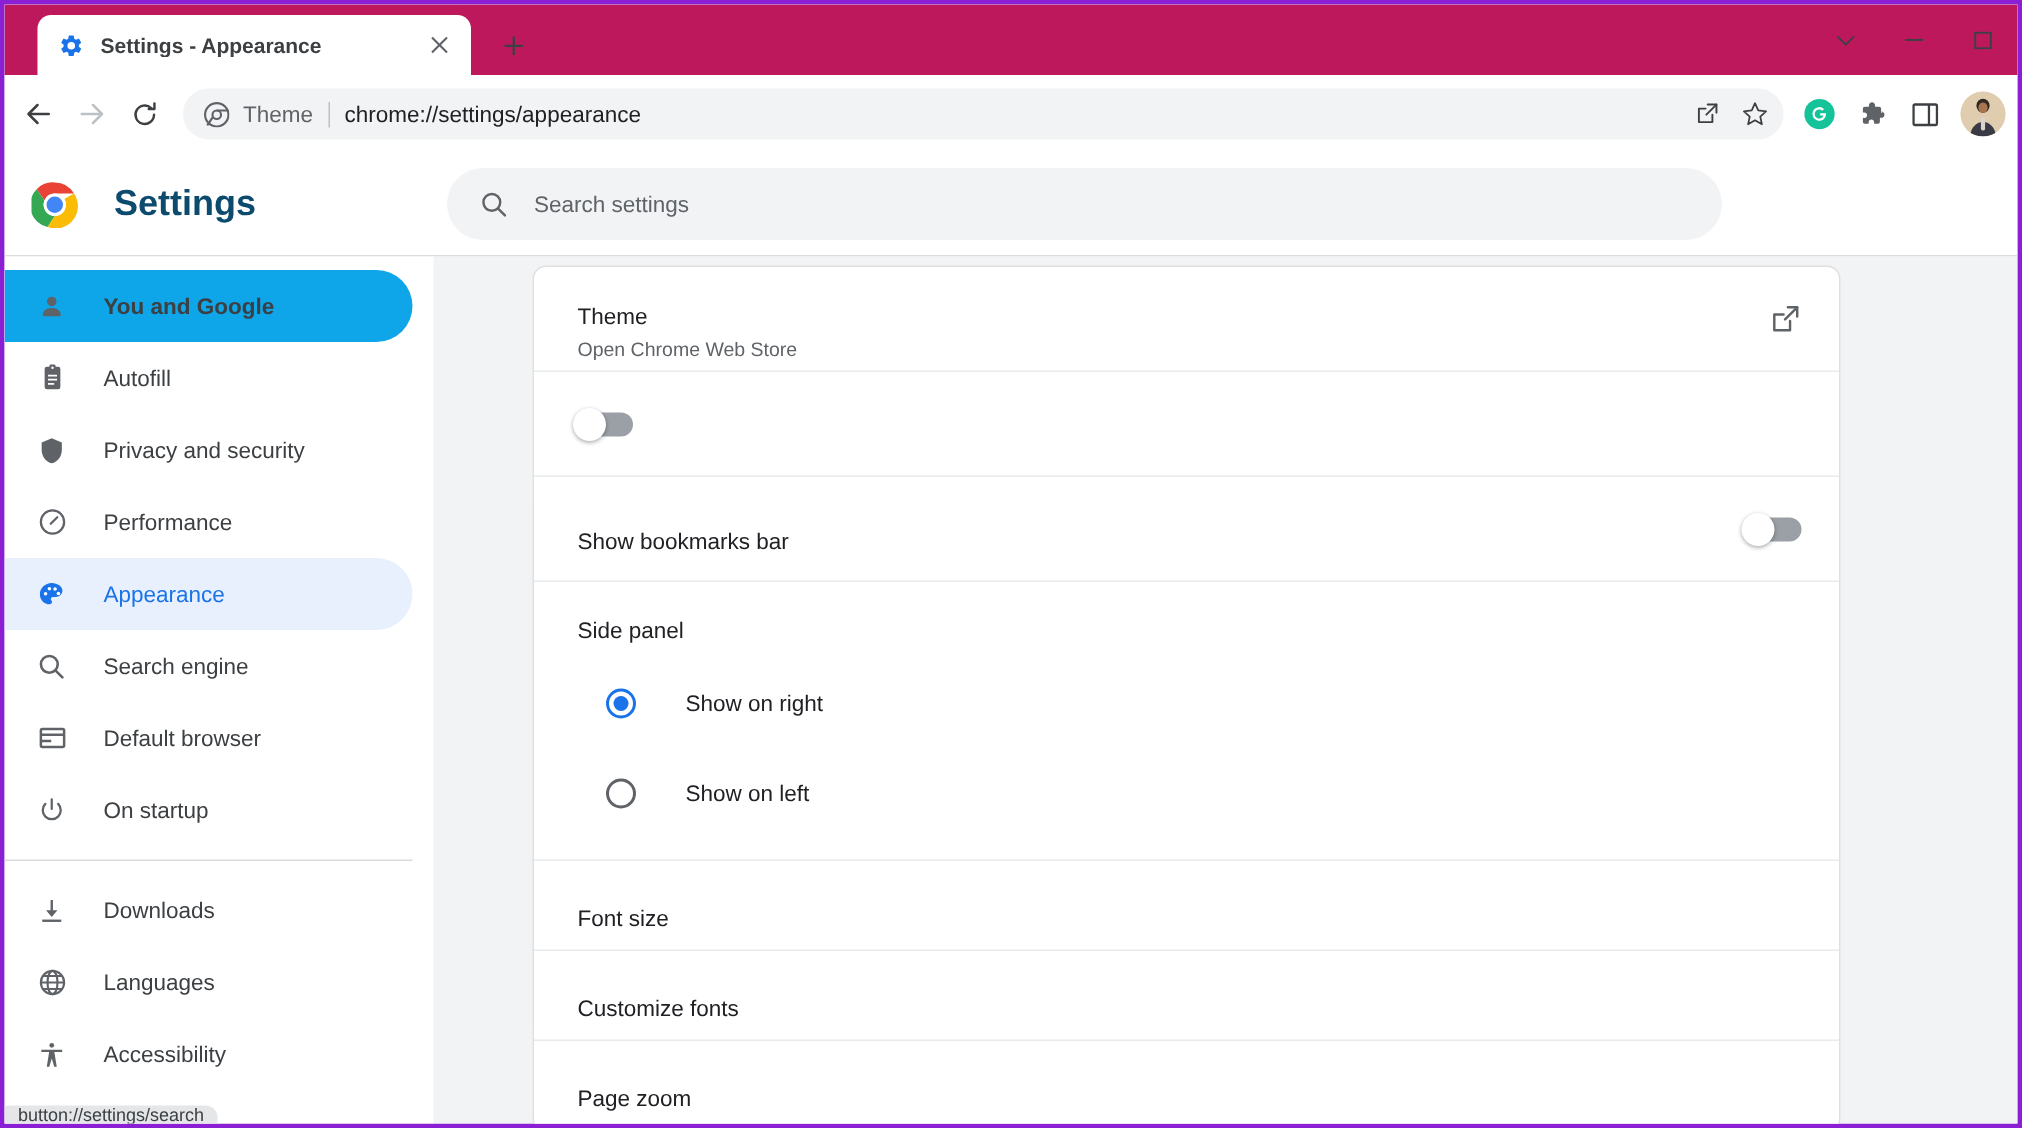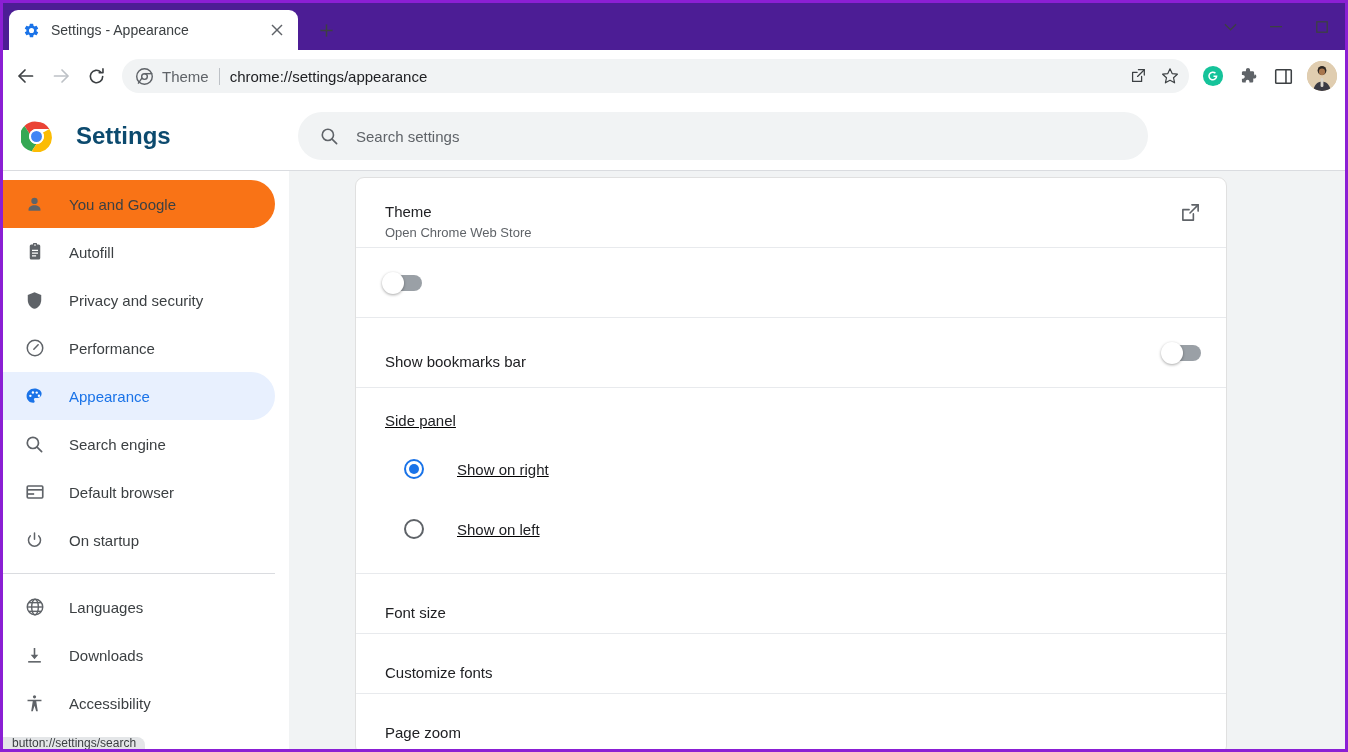--- a/index.html
+++ b/index.html
@@ -13,25 +13,26 @@
 
   body {
     background: #ffffff;
     border: 3px solid #8b1fd4;
     position: relative;
   }
 
   
   .tabstrip {
     height: 47px;
-    background: #4c1d95;
+    background: #be185d;
     display: flex;
     align-items: flex-end;
-    padding-left: 6px;
-    position: relative;
+    padding-left: 22px;
+    position: relative;
+    font-weight: bold;
   }
   .tab {
     width: 289px;
     height: 40px;
     background: #ffffff;
     border-radius: 9px 9px 0 0;
     display: flex;
     align-items: center;
     padding: 0 10px 0 14px;
     position: relative;
@@ -202,21 +203,21 @@
     height: 48px;
     display: flex;
     align-items: center;
     gap: 24px;
     padding-left: 21px;
     border-radius: 0 24px 24px 0;
     margin-right: 14px;
     color: #5f6368;
   }
   .nav-item .nav-label { font-size: 15px; color: #3c4043; }
-  .nav-item.hovered { background: #f97316; }
+  .nav-item.hovered { background: #0ea5e9; font-weight: bold; }
   .nav-item.selected { background: #e8f0fe; }
   .nav-item.selected .nav-label { color: #1a73e8; }
   .nav-item.selected .nav-ico { color: #1a73e8; }
   .nav-ico {
     width: 21px; height: 21px;
     flex: 0 0 21px;
     display: flex; align-items: center; justify-content: center;
   }
   .nav-sep {
     height: 1px;
@@ -264,21 +265,21 @@
   .toggle .knob {
     position: absolute;
     left: -3px; top: -3px;
     width: 22px; height: 22px;
     border-radius: 50%;
     background: #ffffff;
     box-shadow: 0 1px 3px rgba(0,0,0,0.35);
   }
 
   
-  .radio-group { padding: 0 0 14px 0; text-decoration: underline; }
+  .radio-group { padding: 0 0 14px 0; }
   .radio-head {
     padding: 24px 0 10px 29px;
     font-size: 15px;
     color: #202124;
   }
   .radio-row {
     display: flex;
     align-items: center;
     gap: 33px;
     padding-left: 48px;
@@ -553,39 +554,39 @@
             <line x1="12" y1="2.5" x2="12" y2="10.5"></line>
         </svg>
       </span>
       <span class="nav-label">On startup</span>
     </div>
 
     <div class="nav-sep"></div>
 
     <div class="nav-item">
       <span class="nav-ico">
+        <svg width="19" height="19" viewBox="0 0 24 24" fill="#5f6368">
+          <path d="M11 2.5h2v8.6h3.8L12 16.8 7.2 11.1H11z"></path>
+            <rect x="4" y="19" width="16" height="2"></rect>
+        </svg>
+      </span>
+      <span class="nav-label">Downloads</span>
+    </div>
+
+    <div class="nav-item">
+      <span class="nav-ico">
         <svg width="20" height="20" viewBox="0 0 24 24" fill="none" stroke="#5f6368" stroke-width="1.7">
           <circle cx="12" cy="12" r="9.3"></circle>
             <ellipse cx="12" cy="12" rx="4" ry="9.3"></ellipse>
           <line x1="2.8" y1="12" x2="21.2" y2="12"></line>
           <line x1="4.3" y1="6.8" x2="19.7" y2="6.8"></line>
           <line x1="4.3" y1="17.2" x2="19.7" y2="17.2"></line>
         </svg>
       </span>
       <span class="nav-label">Languages</span>
-    </div>
-
-    <div class="nav-item">
-      <span class="nav-ico">
-        <svg width="19" height="19" viewBox="0 0 24 24" fill="#5f6368">
-          <path d="M11 2.5h2v8.6h3.8L12 16.8 7.2 11.1H11z"></path>
-            <rect x="4" y="19" width="16" height="2"></rect>
-        </svg>
-      </span>
-      <span class="nav-label">Downloads</span>
     </div>
 
     <div class="nav-item">
       <span class="nav-ico">
         <svg width="19" height="19" viewBox="0 0 24 24" fill="#5f6368">
           <circle cx="12" cy="3.6" r="2"></circle>
           <path d="M3.2 7.4h17.6v1.9h-6.6l2 12.4h-2.1L12 14.8l-2.1 6.9H7.8l2-12.4H3.2z"></path>
         </svg>
       </span>
       <span class="nav-label">Accessibility</span>

